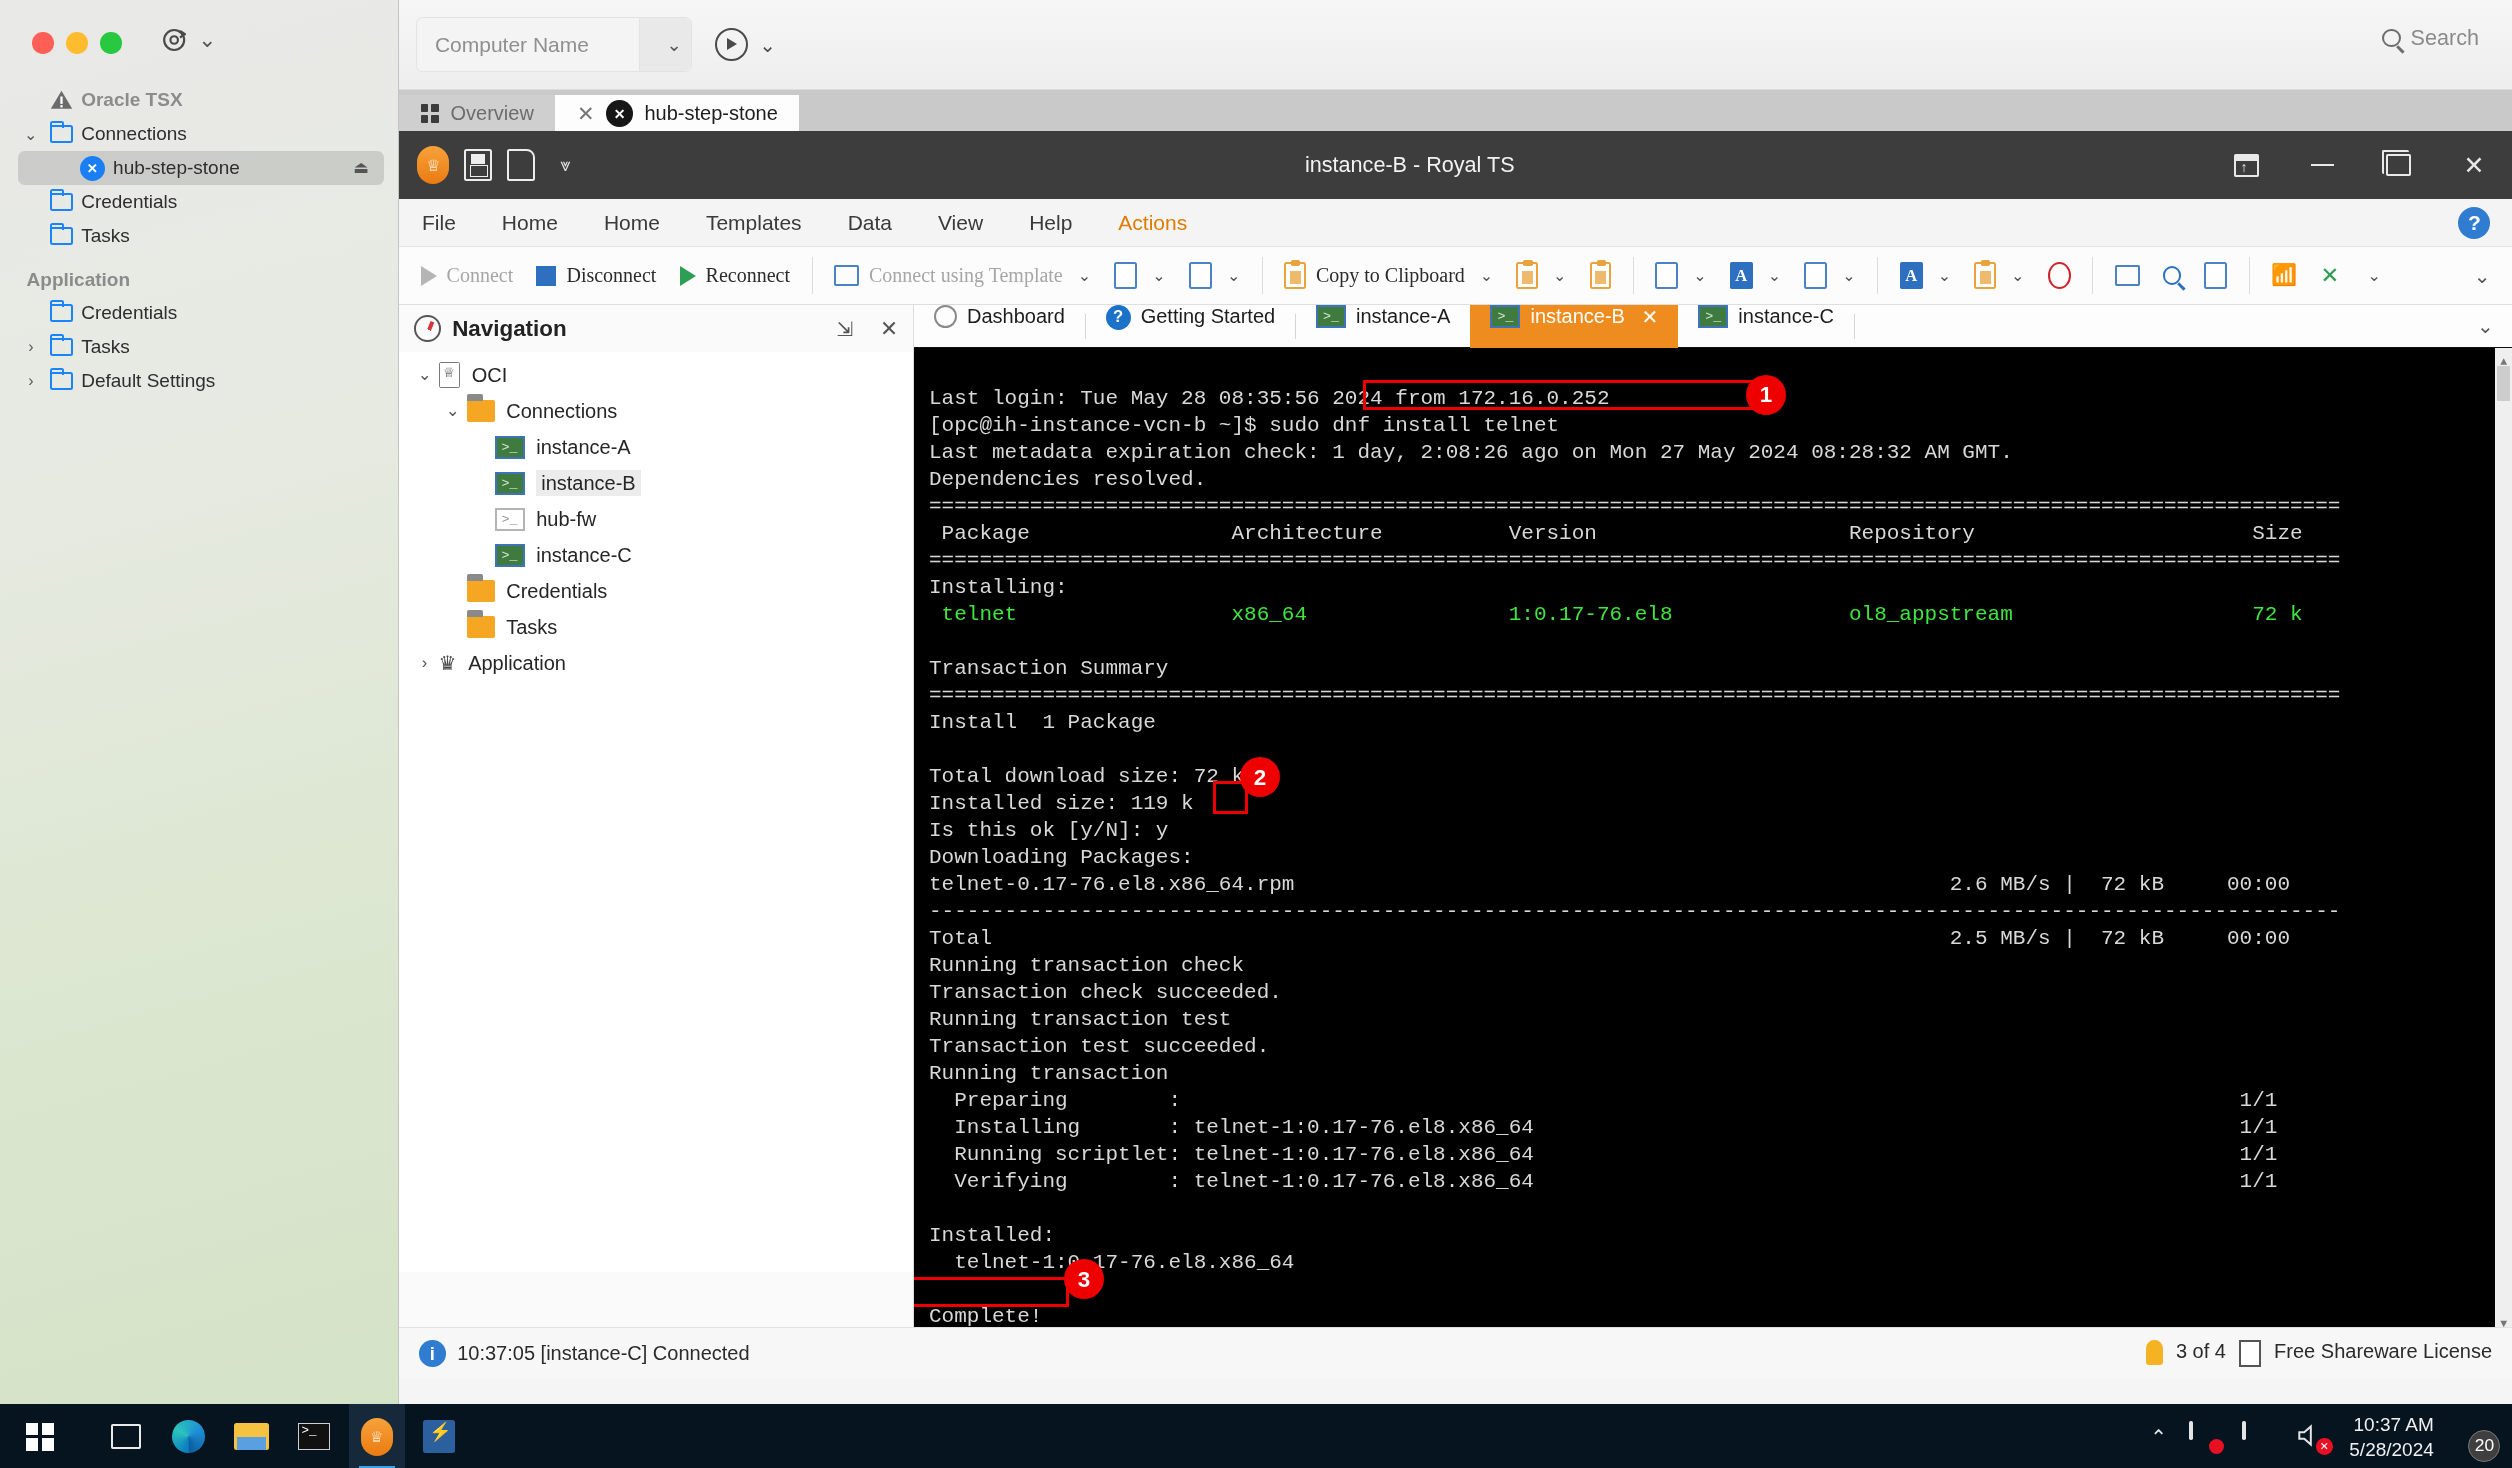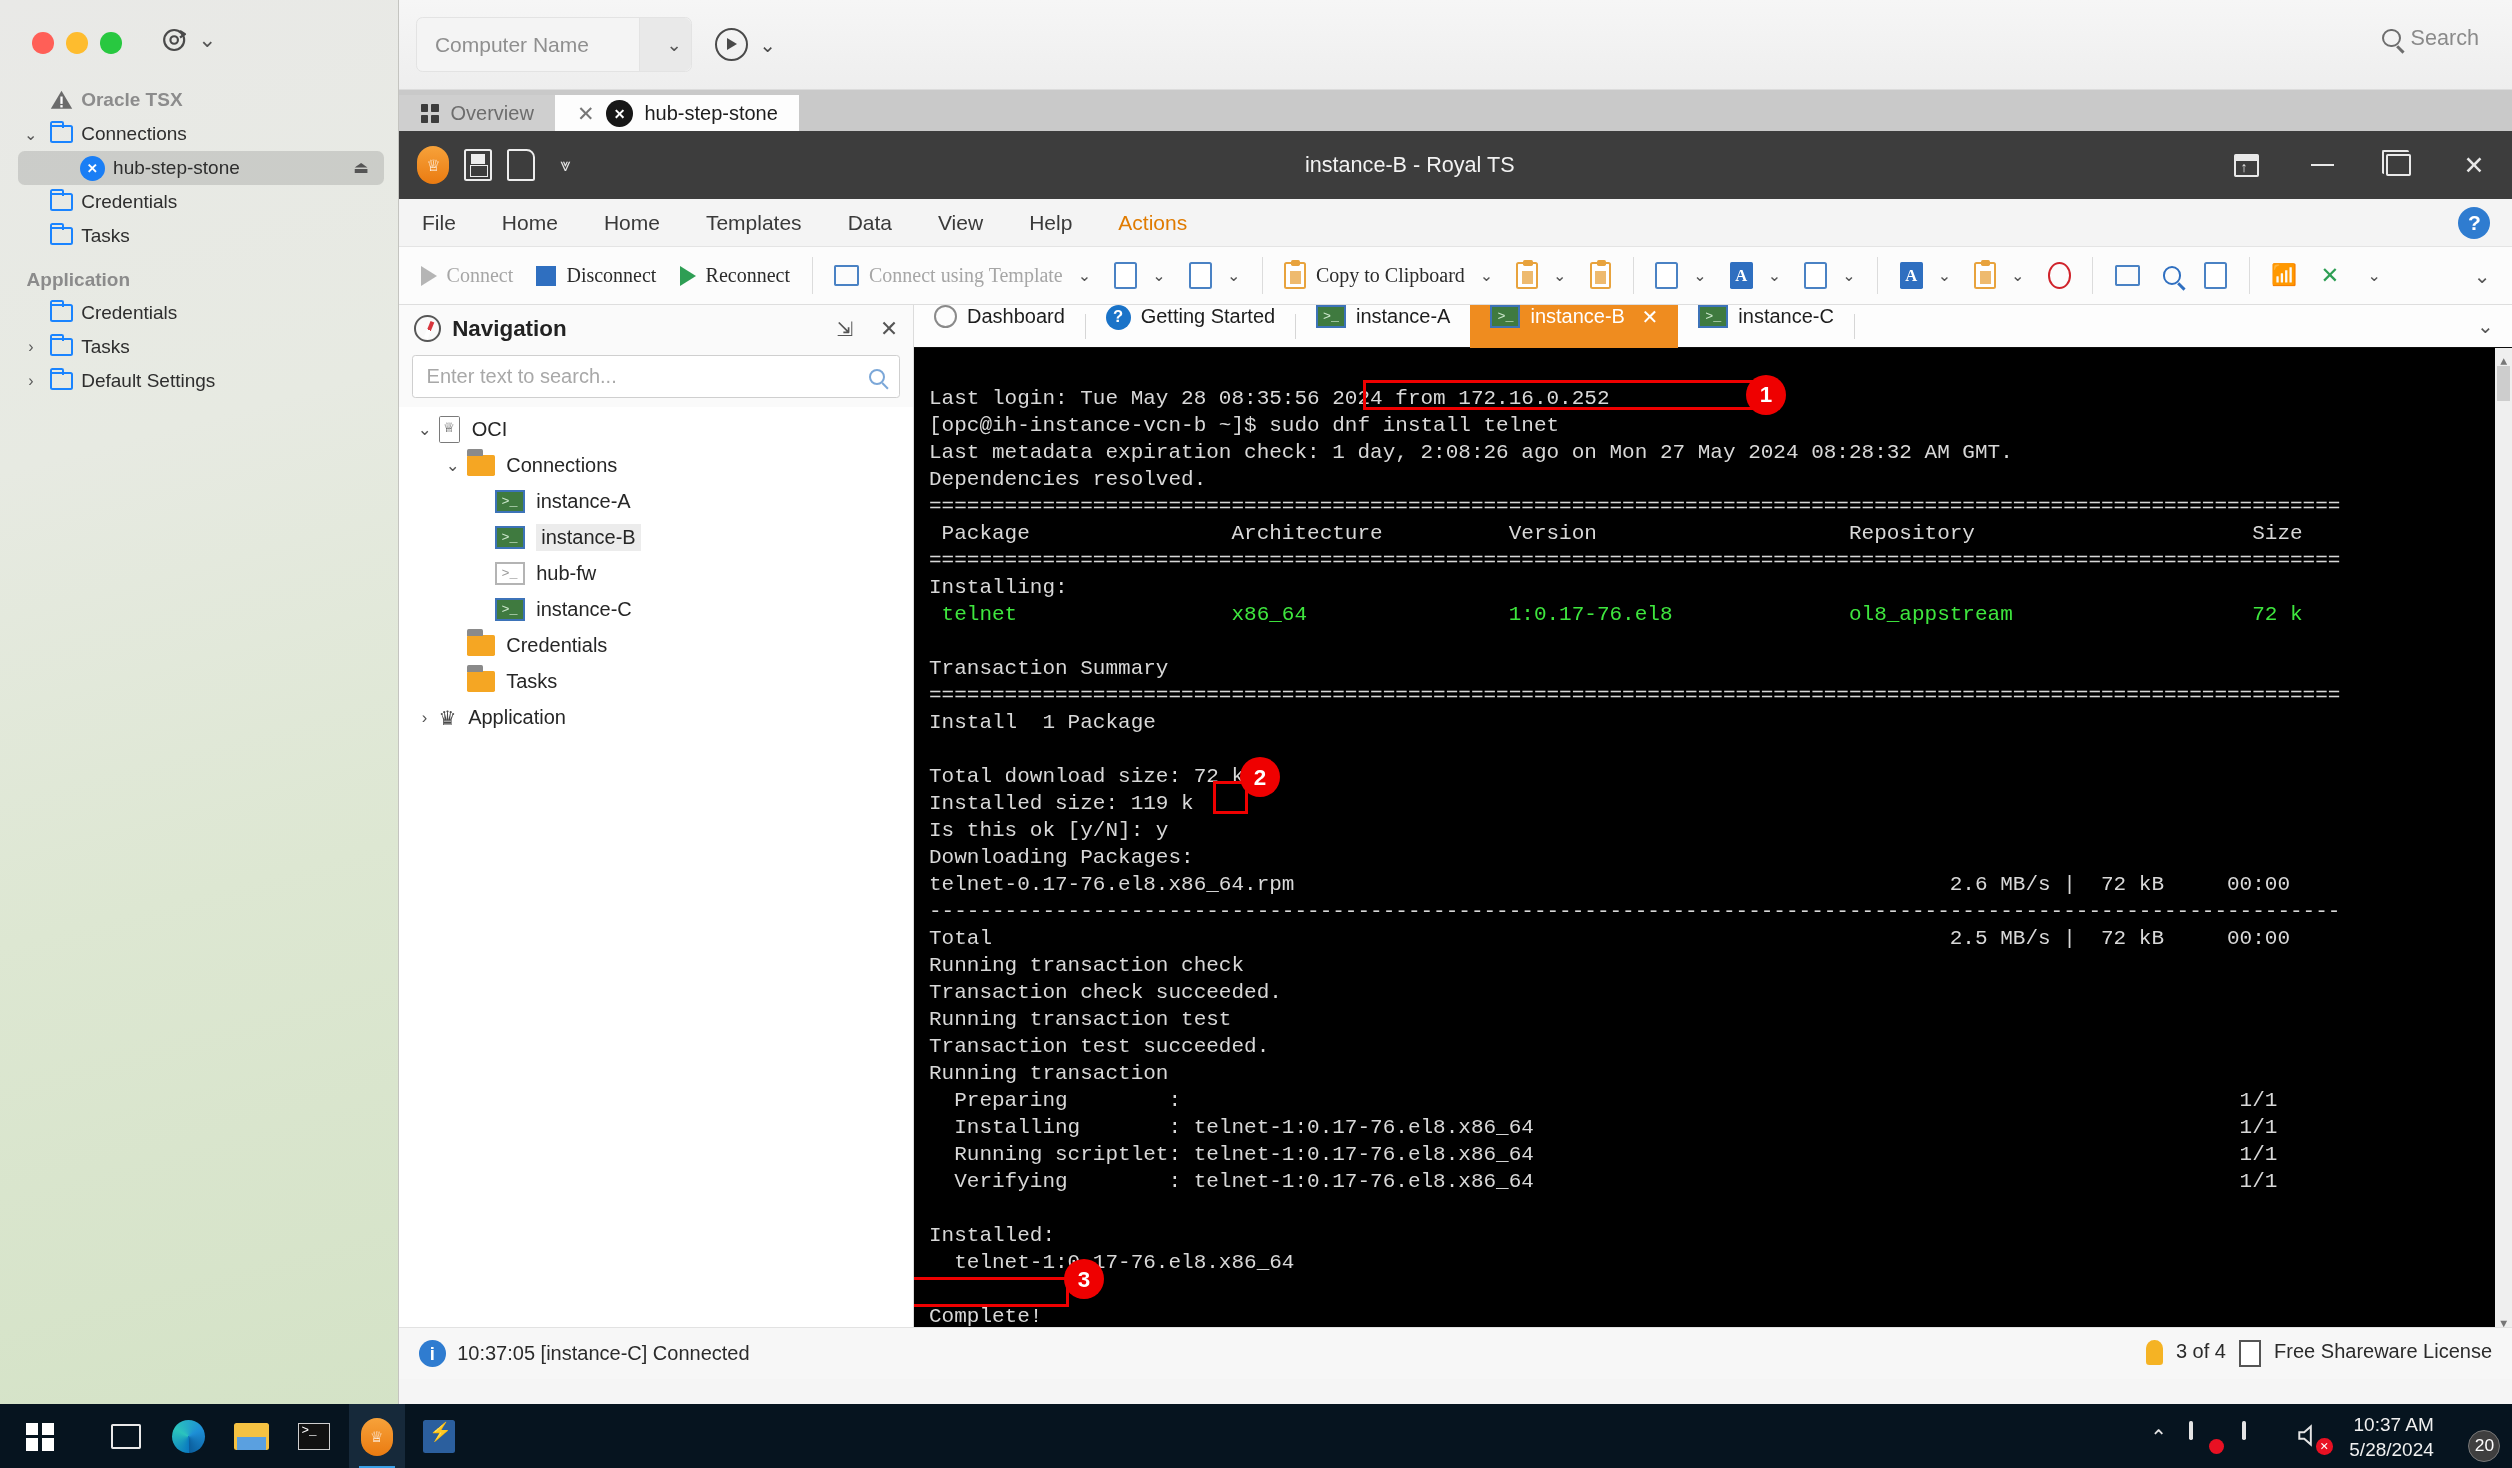--- a/index.html
+++ b/index.html
@@ -515,24 +515,20 @@
       </div>
 
       <div class="rts-body">
 
         <div class="nav-pane">
           <div class="nav-head">
             <span class="compass"></span>
             <span class="nav-title">Navigation</span>
             <span class="pin">⇲</span>
             <span class="xx">✕</span>
-          </div>
-          <div class="nav-search">
-            <span>Enter text to search...</span>
-            <span class="mag2"></span>
           </div>
           <div class="tree">
 
             <div class="tnode" style="padding-left:11.6px;">
               <span class="tw">⌄</span>
               <span class="crown-doc"></span>
               <span>OCI</span>
             </div>
 
             <div class="tnode" style="padding-left:11.6px;">

